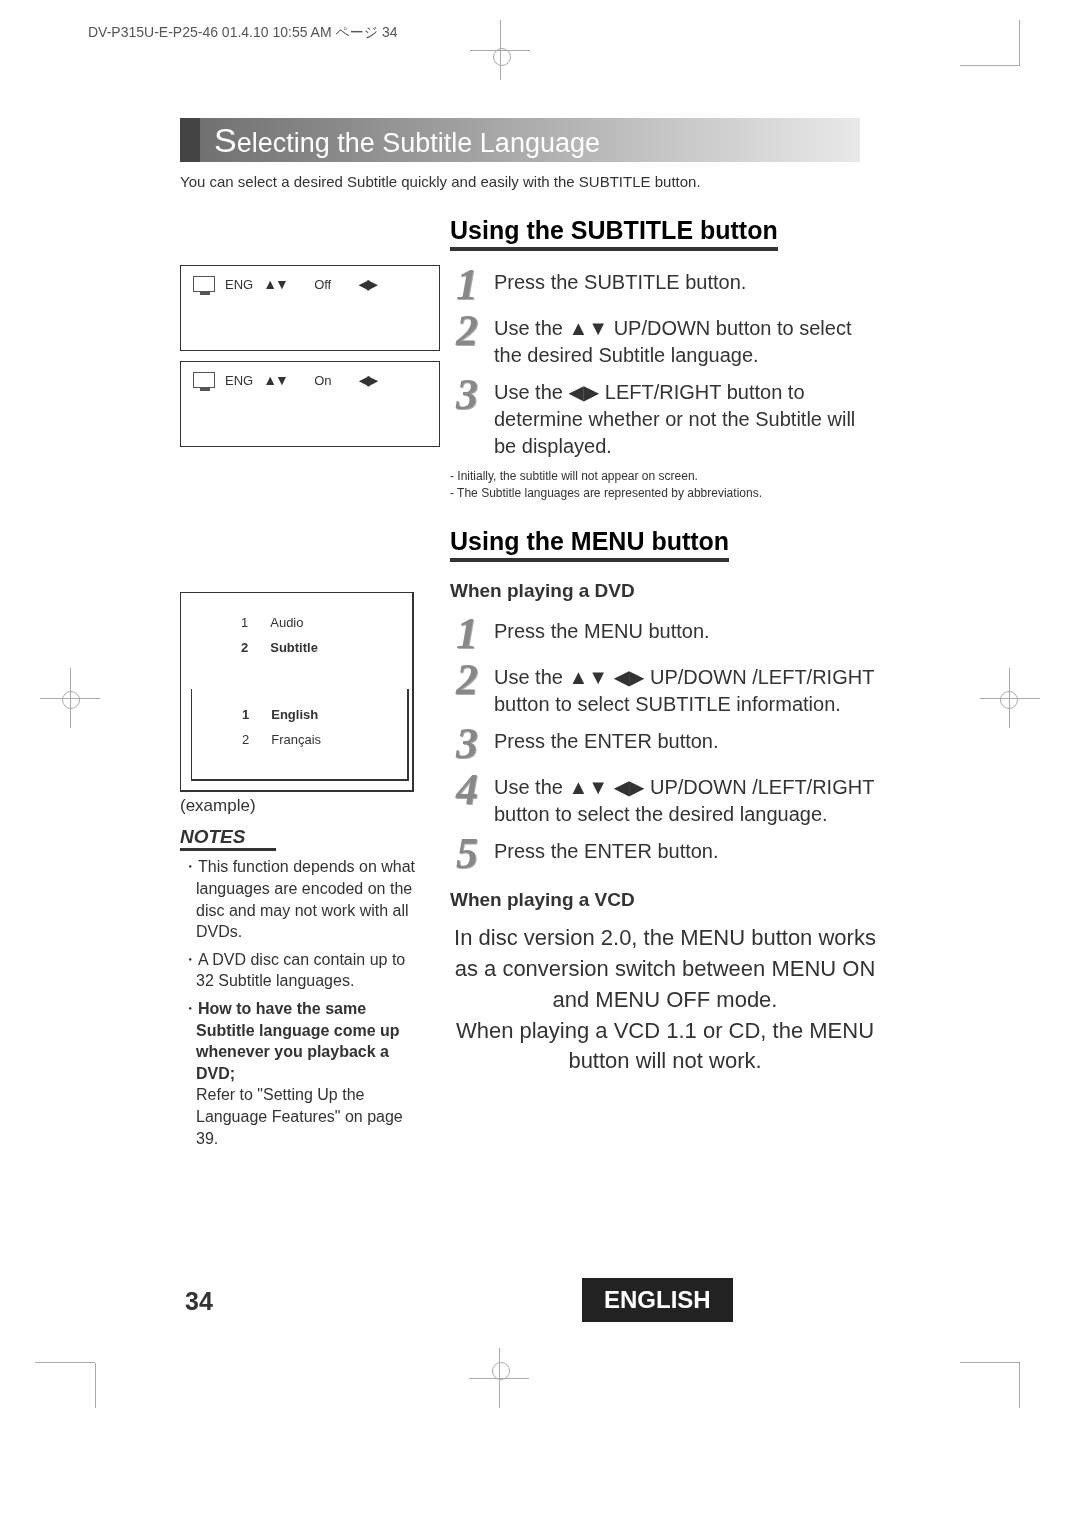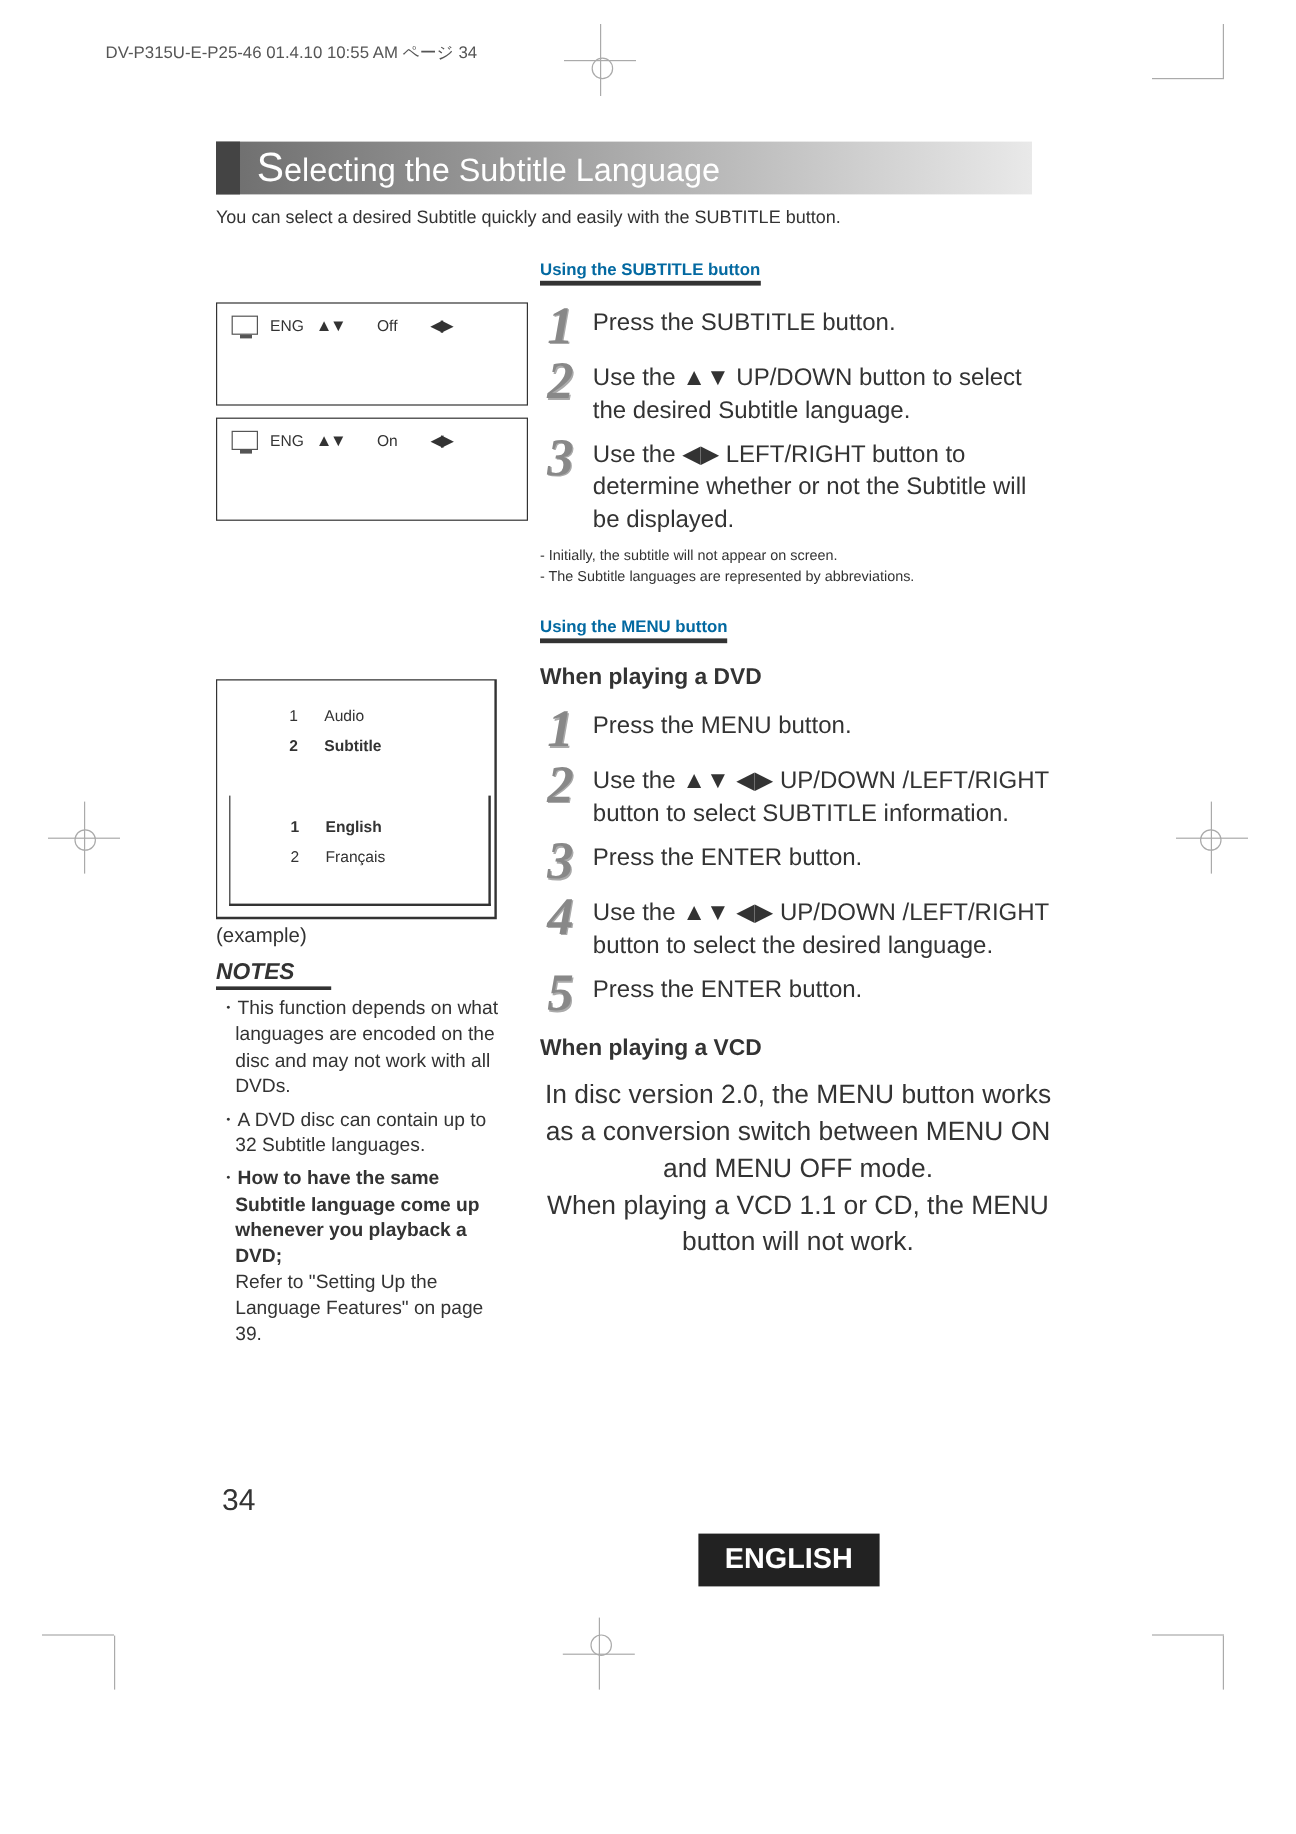--- a/index.html
+++ b/index.html
@@ -6,21 +6,21 @@
   body {
     font-family: Arial, Helvetica, sans-serif;
     background: #fff;
     color: #333;
     width: 1080px;
     height: 1528px;
     position: relative;
   }
   .print-header {
     position: absolute;
-    top: 35px;
+    top: 24px;
     left: 88px;
     font-size: 14px;
     color: #555;
   }
   .crop-top {
     position: absolute;
     top: 20px;
     left: 500px;
     width: 1px; height: 60px;
     border-left: 1px solid #aaa;
@@ -66,22 +66,22 @@
   .title-text .cap { font-size: 34px; }
   .intro {
     font-size: 15px;
     line-height: 1.35;
     margin-bottom: 24px;
     color: #333;
   }
   .subhead {
     display: inline-block;
     font-weight: bold;
-    font-size: 14px;
-    color: #0369a1;
+    font-size: 25px;
+    color: #000000;
     border-bottom: 4px solid #333;
     padding-bottom: 2px;
     margin-left: 270px;
     margin-bottom: 14px;
   }
   .two-col {
     display: flex;
     gap: 26px;
     margin-bottom: 26px;
   }
@@ -196,25 +196,25 @@
     background: #333;
   }
   .notes-body {
     font-size: 16px;
     line-height: 1.35;
     padding-left: 16px;
   }
   .notes-body li { margin-bottom: 6px; list-style: none; text-indent:-14px; padding-left:0; }
   .dot::before { content:"・"; }
   .page-num {
-    font-weight: normal;
+    font-weight: bold;
     font-size: 25px;
     position: absolute;
     left: 185px;
-    top: 1236px;
+    top: 1287px;
   }
   .english-tab {
     position: absolute;
     left: 582px;
     top: 1278px;
     background: #222;
     color: #fff;
     font-weight: bold;
     font-size: 24px;
     padding: 8px 22px;

